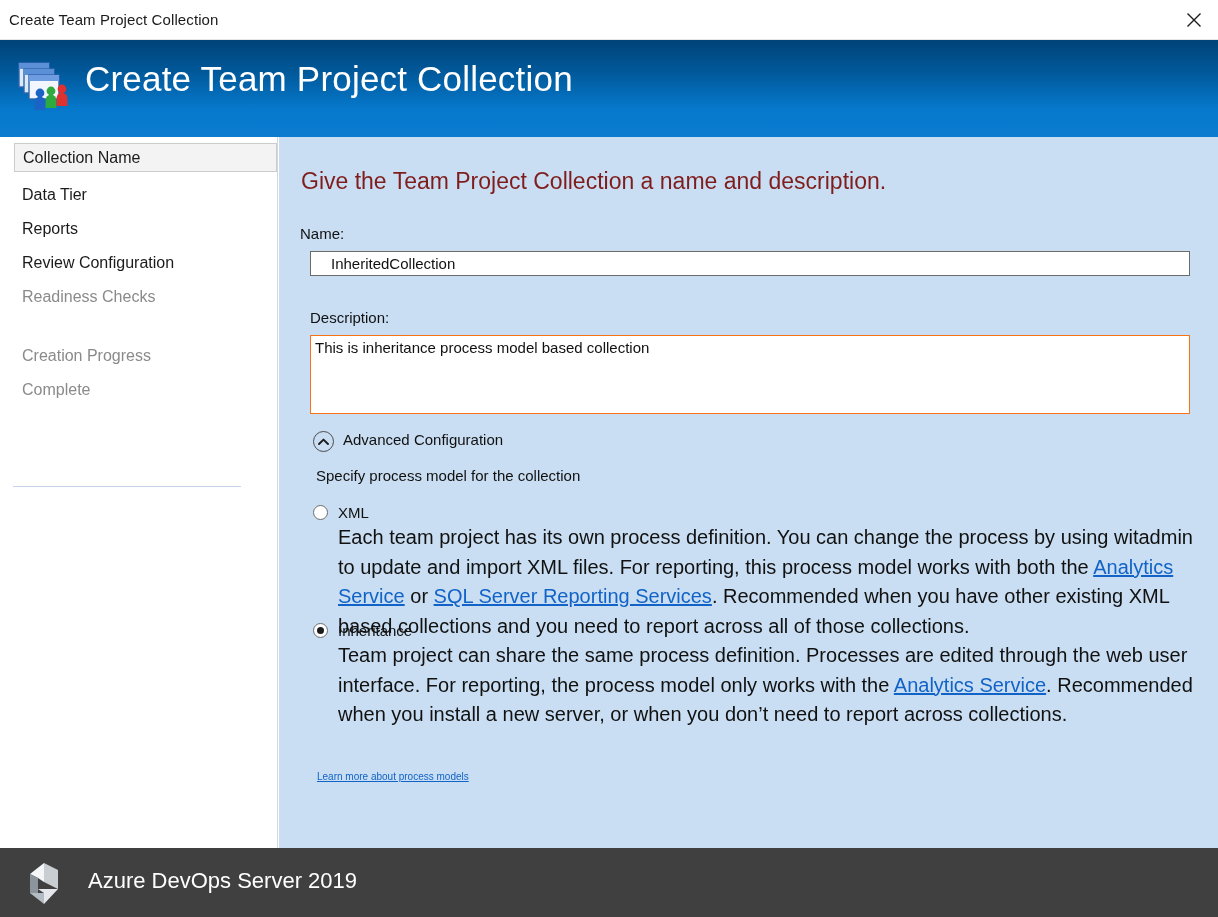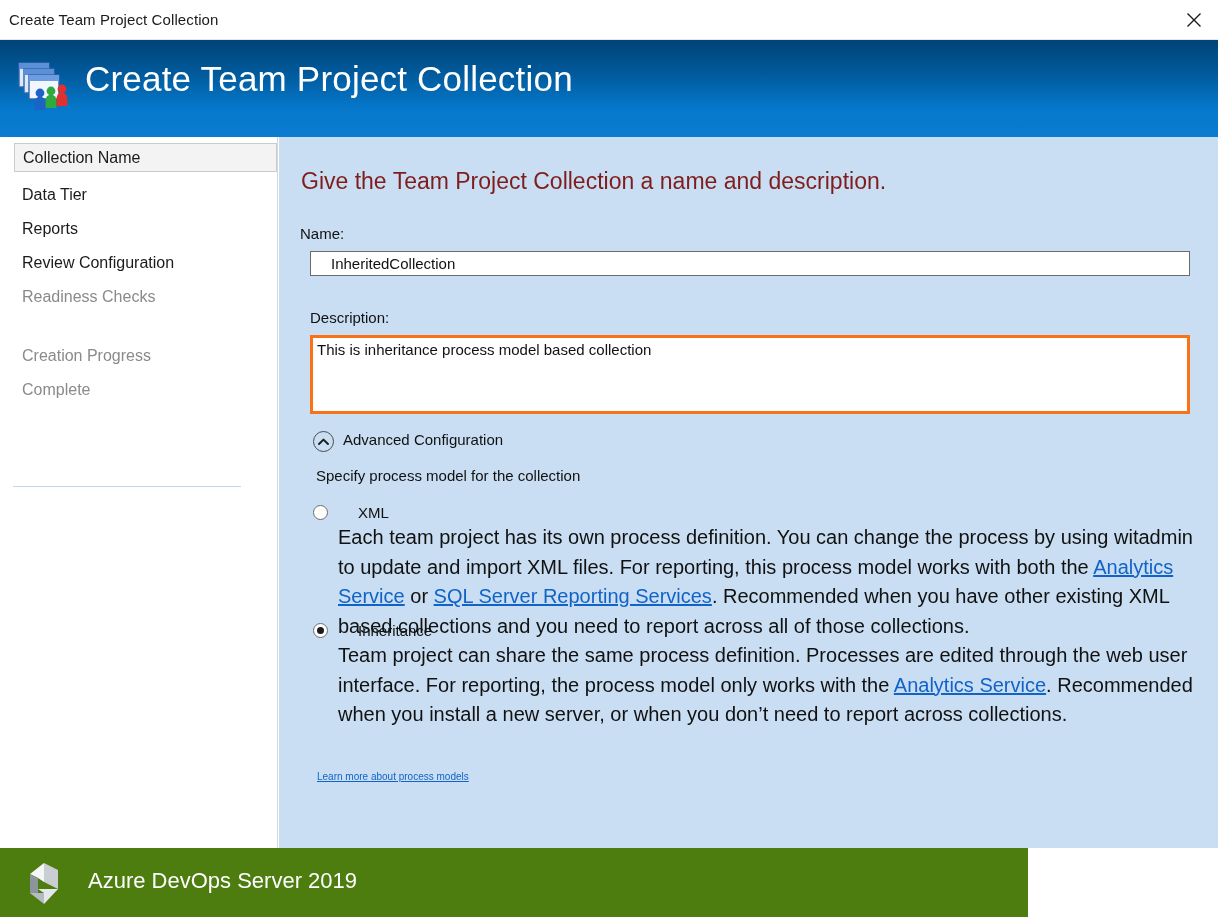--- a/index.html
+++ b/index.html
@@ -137,21 +137,21 @@
     font-size: 15px;
     color: #111111;
     padding: 0 20px;
     outline: none;
   }
   .text-area {
     position: absolute;
     left: 31px; top: 198px;
     width: 880px; height: 79px;
     background: #ffffff;
-    border: 3px solid #f97316;
+    border: 1px solid #f97316;
     box-sizing: border-box;
     font-family: "Liberation Sans", sans-serif;
     font-size: 15px;
     color: #111111;
     padding: 3px 4px;
     resize: none;
     outline: none;
     line-height: 1.25;
   }
 
@@ -187,21 +187,20 @@
     color: #111111;
     white-space: nowrap;
   }
 
   
   .radio-opt { position: absolute; left: 34px; }
   .radio-head {
     display: flex;
     align-items: center;
     cursor: default;
-    gap: 20px;
   }
   .radio {
     width: 15px; height: 15px;
     border-radius: 50%;
     border: 1.4px solid #6d6d6d;
     background: #ffffff;
     box-sizing: border-box;
     display: flex;
     align-items: center;
     justify-content: center;
@@ -240,22 +239,22 @@
     color: #1163c7;
     text-decoration: underline;
     cursor: default;
     white-space: nowrap;
   }
 
   
   .footer {
     position: absolute;
     left: 0; top: 848px;
-    width: 1028px; height: 69px;
-    background: #4d7c0f;
+    width: 1218px; height: 69px;
+    background: #404040;
   }
   .footer-logo {
     position: absolute;
     left: 20px; top: 13px;
     width: 47px; height: 45px;
   }
   .footer-title {
     position: absolute;
     left: 88px; top: 20px;
     font-size: 22px;

